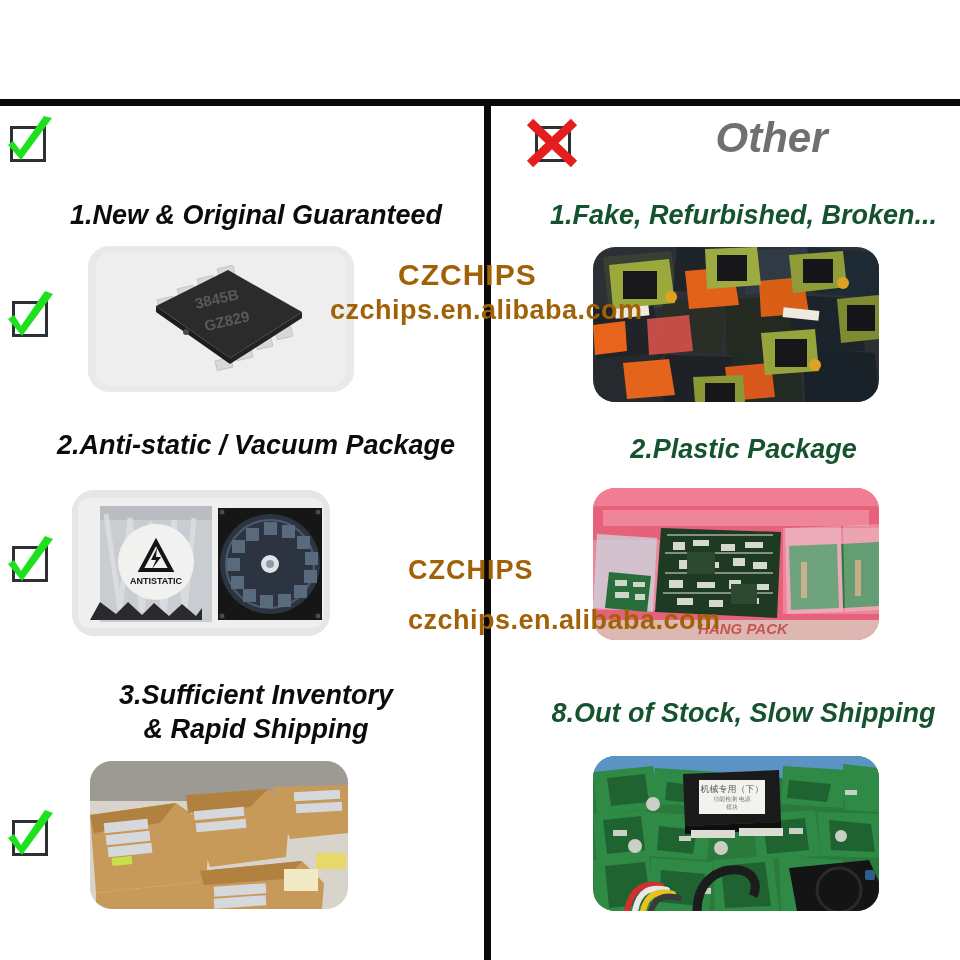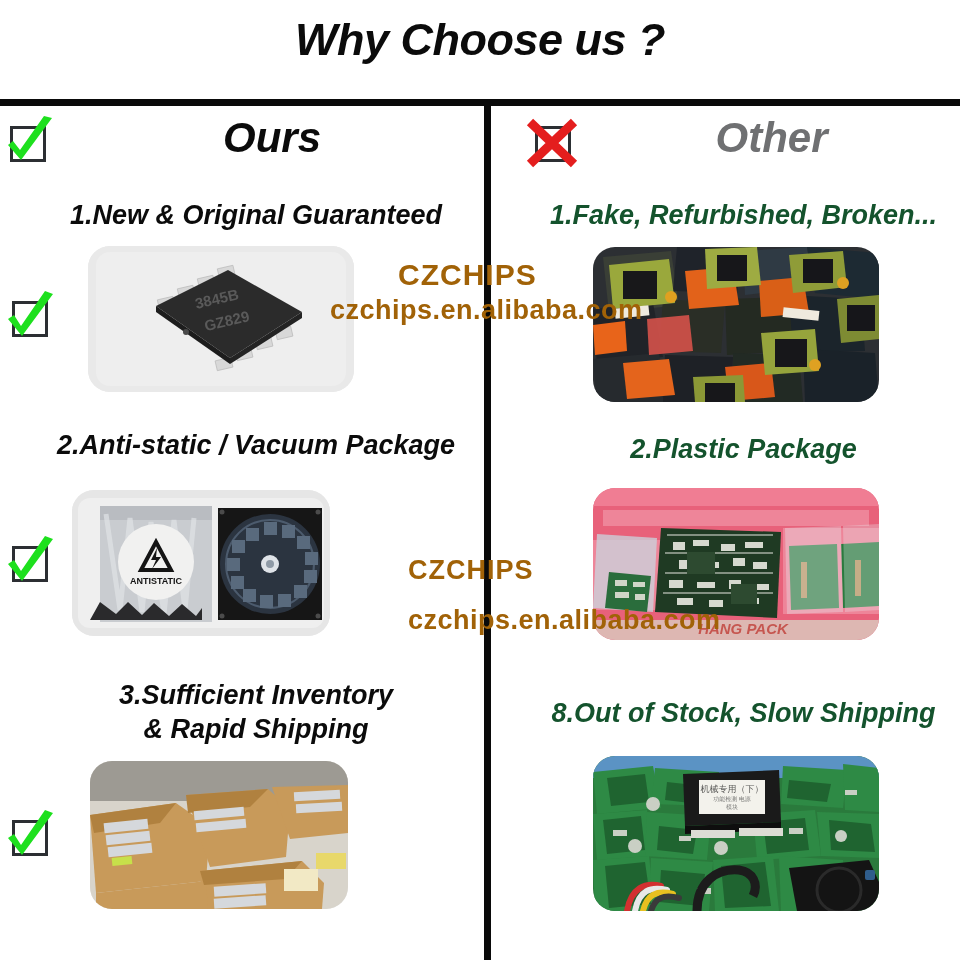--- a/index.html
+++ b/index.html
@@ -119,28 +119,26 @@
   .wm-a { left: 398px; top: 258px; font-size: 30px; letter-spacing: 1px; }
   .wm-b { left: 330px; top: 295px; font-size: 27px; letter-spacing: 0.5px; }
   .wm-c { left: 408px; top: 555px; font-size: 27px; letter-spacing: 1px; }
   .wm-d { left: 408px; top: 605px; font-size: 27px; letter-spacing: 0.5px; }
 </style>
 </head>
 <body>
 
 <div id="page">
 
-  <div class="title">Why Choose us ?</div>
 
   <div class="hrule"></div>
   <div class="vrule"></div>
 
   <div class="col col-left left">
 
-    <div class="col-head ours">Ours</div>
 
     <div class="mark mark-head-left">
       <div class="box"></div>
       <svg width="46" height="46" viewBox="0 0 46 46" aria-hidden="true">
         <path d="M4 25 L17 40 L48 -2 L40 -4 L16 30 L9 21 Z" fill="#1ee01e"></path>
       </svg>
     </div>
 
     <div class="feature" style="top:92px;">
       <div class="feature-label">1.New &amp; Original Guaranteed</div>

